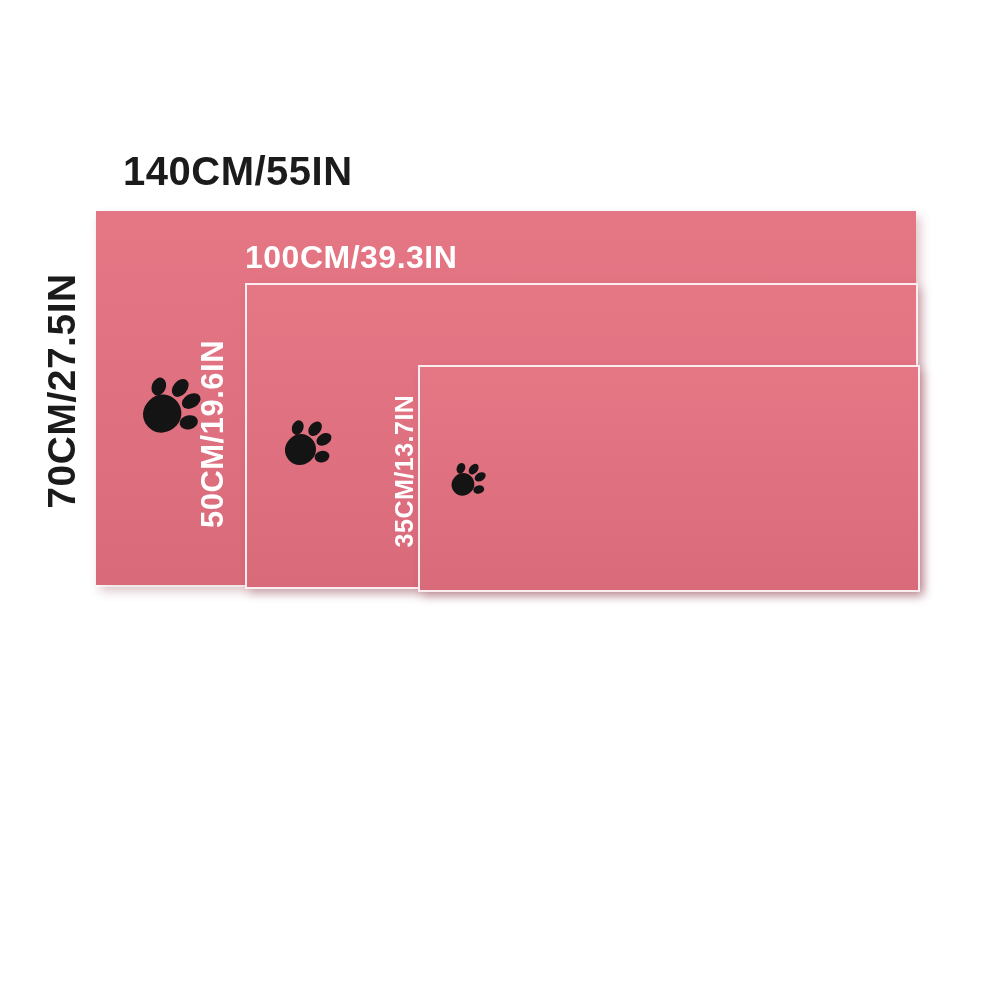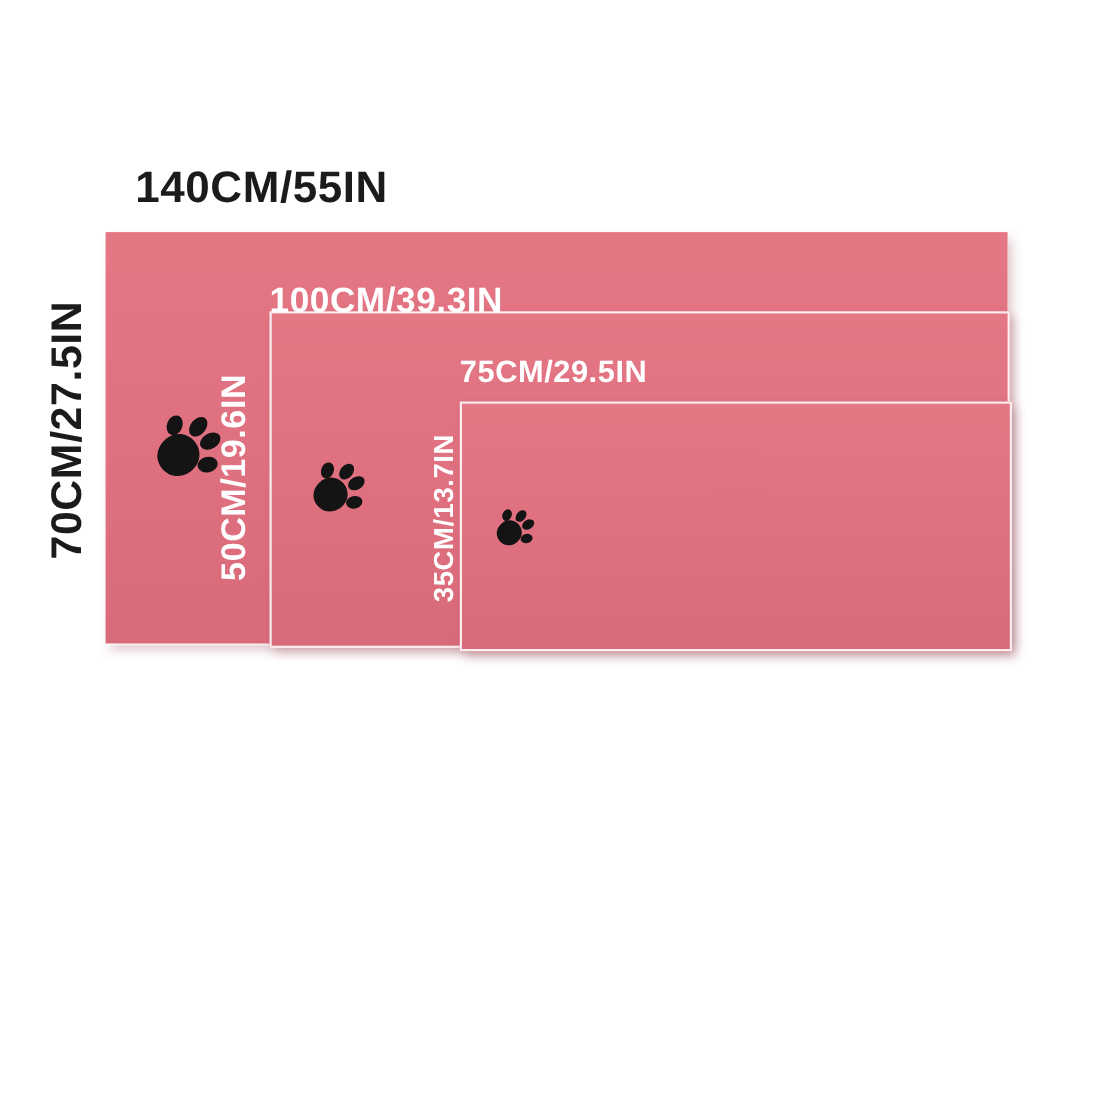--- a/index.html
+++ b/index.html
@@ -44,21 +44,21 @@
     text-align:left;
     white-space:nowrap;
     line-height:1;
     letter-spacing:0.5px;
   }
   .label-width-large{
     left:123px;top:151px;width:820px;
     font-size:40px;color:var(--label-dark);
   }
   .label-width-medium{
-    left:245px;top:257px;width:673px;
+    left:245px;top:241px;width:673px;
     font-size:32px;color:var(--label-light);
   }
   .label-width-small{
     left:418px;top:324px;width:502px;
     font-size:28px;color:var(--label-light);
   }
   .vlabel{
     position:absolute;
     font-weight:bold;
     white-space:nowrap;
@@ -92,21 +92,20 @@
 <body>
 
 <div class="canvas">
 
   <div class="rect rect-large"></div>
   <div class="rect rect-medium"></div>
   <div class="rect rect-small"></div>
 
   <div class="hlabel label-width-large">140CM/55IN</div>
   <div class="hlabel label-width-medium">100CM/39.3IN</div>
-  <div class="hlabel label-width-small">75CM/29.5IN</div>
 
   <div class="vlabel label-height-large">70CM/27.5IN</div>
   <div class="vlabel label-height-medium">50CM/19.6IN</div>
   <div class="vlabel label-height-small">35CM/13.7IN</div>
 
   <svg class="paw paw-large" viewBox="0 0 100 100" aria-hidden="true">
     <g transform="rotate(50 50 50)">
       <path d="M50 36 C64 36 76 47 75 63 C74 79 63 88 50 88 C37 88 26 79 25 63 C24 47 36 36 50 36 Z"></path>
       <ellipse cx="19" cy="42" rx="9.5" ry="12.5" transform="rotate(-28 19 42)"></ellipse>
       <ellipse cx="39" cy="21" rx="9.5" ry="13.5" transform="rotate(-10 39 21)"></ellipse>

